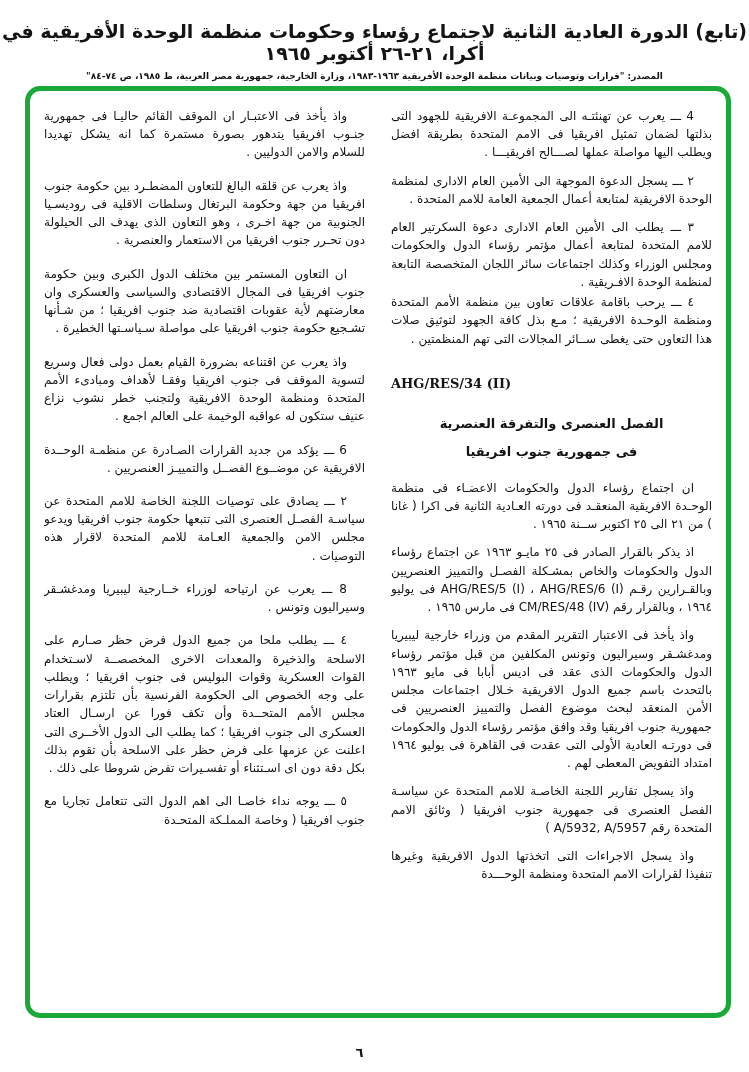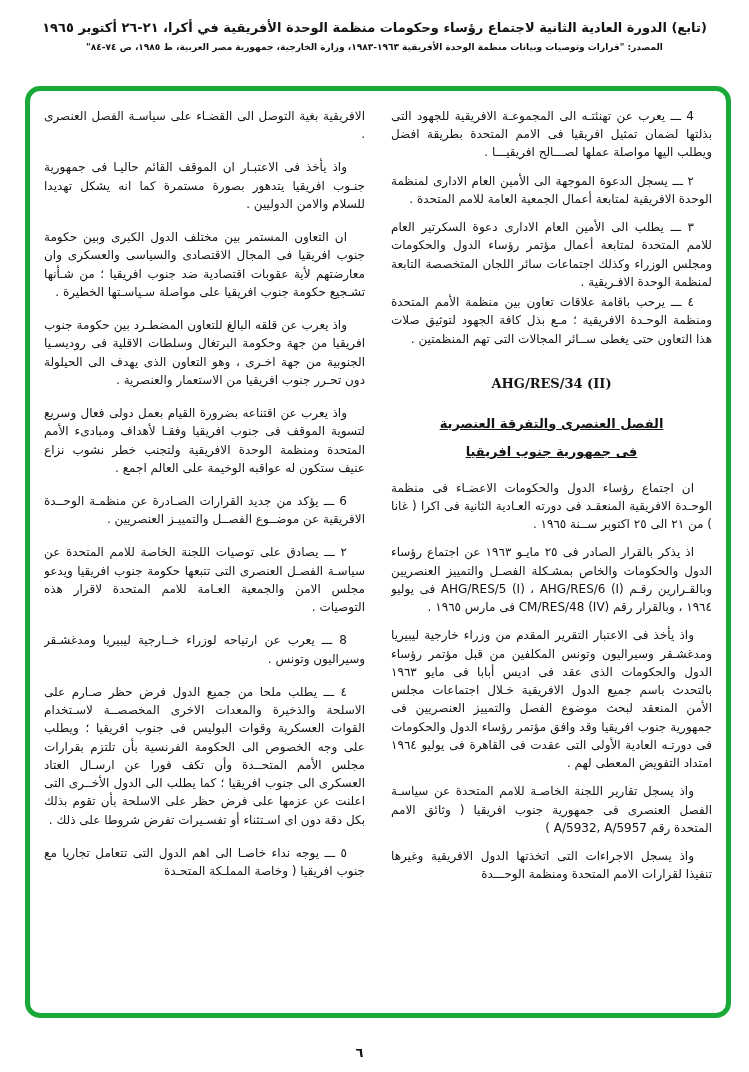--- a/index.html
+++ b/index.html
@@ -1,44 +1,43 @@
 <!DOCTYPE html>
 <html lang="ar" style="--green: #1aa939;"><head>
 <meta charset="utf-8">
 <style>
   html,body{margin:0;padding:0;background:#ffffff;}
   .page{
     position:relative;width:749px;height:1072px;background:#ffffff;
     font-family:"DejaVu Sans",sans-serif;color:#141414;overflow:hidden;
   }
   .header{ text-align:center;padding-top:20px;direction:rtl; }
-  .header-title{ font-weight:bold;font-size:13px;letter-spacing:0; }
+  .header-title{ font-weight:bold;font-size:19px;letter-spacing:0; }
   .header-source{ font-weight:bold;font-size:9px;margin-top:7px; }
   .frame{
     position:absolute;left:25px;top:86px;width:706px;height:932px;
     box-sizing:border-box;border:5px solid var(--green,#1aa939);
     border-radius:15px;padding:16px 14px 10px 14px;background:#fff;
   }
   .cols{ display:flex;direction:rtl;gap:26px;height:100%;overflow:hidden; }
   .col{
     flex:1;direction:rtl;text-align:justify;font-size:12px;
     line-height:1.52;overflow:hidden;
   }
   .para{ margin:0 0 10px 0;text-indent:18px; }
   .col-left .para{ margin-bottom:15px; }
   .para.cont{ text-indent:0; }
   .para.flush{ margin-bottom:2px; }
   .res-ref{
-    direction:ltr;text-align:center;font-family:"DejaVu Serif","Liberation Serif",serif;
+    direction:ltr;text-align:left;font-family:"DejaVu Serif","Liberation Serif",serif;
     font-weight:bold;font-size:13px;margin:26px 0 16px 0;
   }
   .sec-title{
     text-align:center;font-weight:bold;font-size:13px;line-height:2.2;
     margin:0 0 12px 0;
-    text-decoration:underline;
   }
   .page-number{
     position:absolute;left:0;right:30px;bottom:12px;text-align:center;
     font-size:13px;font-weight:bold;
   }
 </style>
 </head>
 <body>
 
 <div class="page">
@@ -65,24 +64,23 @@
         </h3>
 
         <p class="para">ان اجتماع رؤساء الدول والحكومات الاعضـاء فى منظمة الوحـدة الافريقية المنعقـد فى دورته العـادية الثانية فى اكرا ( غانا ) من ٢١ الى ٢٥ اكتوبر ســنة ١٩٦٥ .</p>
         <p class="para">اذ يذكر بالقرار الصادر فى ٢٥ مايـو ١٩٦٣ عن اجتماع رؤساء الدول والحكومات والخاص بمشـكلة الفصـل والتمييز العنصريين وبالقـرارين رقـم AHG/RES/5 (I) ، AHG/RES/6 (I) فى يوليو ١٩٦٤ ، وبالقرار رقم CM/RES/48 (IV) فى مارس ١٩٦٥ .</p>
         <p class="para">واذ يأخذ فى الاعتبار التقرير المقدم من وزراء خارجية ليبيريا ومدغشـقر وسيراليون وتونس المكلفين من قبل مؤتمر رؤساء الدول والحكومات الذى عقد فى اديس أبابا فى مايو ١٩٦٣ بالتحدث باسم جميع الدول الافريقية خـلال اجتماعات مجلس الأمن المنعقد لبحث موضوع الفصل والتمييز العنصريين فى جمهورية جنوب افريقيا وقد وافق مؤتمر رؤساء الدول والحكومات فى دورتـه العادية الأولى التى عقدت فى القاهرة فى يوليو ١٩٦٤ امتداد التفويض المعطى لهم .</p>
         <p class="para">واذ يسجل تقارير اللجنة الخاصـة للامم المتحدة عن سياسـة الفصل العنصرى فى جمهورية جنوب افريقيا ( وثائق الامم المتحدة رقم A/5932, A/5957 )</p>
         <p class="para">واذ يسجل الاجراءات التى اتخذتها الدول الافريقية وغيرها تنفيذا لقرارات الامم المتحدة ومنظمة الوحـــدة</p>
       </section>
 
       <section class="col col-left">
-        <p class="para cont">الافريقية بغية التوصل الى القضـاء على سياسـة الفصل العنصرى .</p>
         <p class="para">واذ يأخذ فى الاعتبـار ان الموقف القائم حاليـا فى جمهورية جنـوب افريقيا يتدهور بصورة مستمرة كما انه يشكل تهديدا للسلام والامن الدوليين .</p>
+        <p class="para">واذ يعرب عن قلقه البالغ للتعاون المضطـرد بين حكومة جنوب افريقيا من جهة وحكومة البرتغال وسلطات الاقلية فى روديسـيا الجنوبية من جهة اخـرى ، وهو التعاون الذى يهدف الى الحيلولة دون تحـرر جنوب افريقيا من الاستعمار والعنصرية .</p>
         <p class="para">ان التعاون المستمر بين مختلف الدول الكبرى وبين حكومة جنوب افريقيا فى المجال الاقتصادى والسياسى والعسكرى وان معارضتهم لأية عقوبات اقتصادية ضد جنوب افريقيا ؛ من شـأنها تشـجيع حكومة جنوب افريقيا على مواصلة سـياسـتها الخطيرة .</p>
-        <p class="para">واذ يعرب عن قلقه البالغ للتعاون المضطـرد بين حكومة جنوب افريقيا من جهة وحكومة البرتغال وسلطات الاقلية فى روديسـيا الجنوبية من جهة اخـرى ، وهو التعاون الذى يهدف الى الحيلولة دون تحـرر جنوب افريقيا من الاستعمار والعنصرية .</p>
         <p class="para">واذ يعرب عن اقتناعه بضرورة القيام بعمل دولى فعال وسريع لتسوية الموقف فى جنوب افريقيا وفقـا لأهداف ومبادىء الأمم المتحدة ومنظمة الوحدة الافريقية ولتجنب خطر نشوب نزاع عنيف ستكون له عواقبه الوخيمة على العالم اجمع .</p>
         <p class="para">6 ـــ يؤكد من جديد القرارات الصـادرة عن منظمـة الوحــدة الافريقية عن موضــوع الفصــل والتمييـز العنصريين .</p>
         <p class="para">٢ ـــ يصادق على توصيات اللجنة الخاصة للامم المتحدة عن سياسـة الفصـل العنصرى التى تتبعها حكومة جنوب افريقيا ويدعو مجلس الامن والجمعية العـامة للامم المتحدة لاقرار هذه التوصيات .</p>
         <p class="para">8 ـــ يعرب عن ارتياحه لوزراء خــارجية ليبيريا ومدغشـقر وسيراليون وتونس .</p>
         <p class="para">٤ ـــ يطلب ملحا من جميع الدول فرض حظر صـارم على الاسلحة والذخيرة والمعدات الاخرى المخصصــة لاسـتخدام القوات العسكرية وقوات البوليس فى جنوب افريقيا ؛ ويطلب على وجه الخصوص الى الحكومة الفرنسية بأن تلتزم بقرارات مجلس الأمم المتحــدة وأن تكف فورا عن ارسـال العتاد العسكرى الى جنوب افريقيا ؛ كما يطلب الى الدول الأخــرى التى اعلنت عن عزمها على فرض حظر على الاسلحة بأن تقوم بذلك بكل دقة دون اى اسـتثناء أو تفسـيرات تفرض شروطا على ذلك .</p>
         <p class="para">٥ ـــ يوجه نداء خاصـا الى اهم الدول التى تتعامل تجاريا مع جنوب افريقيا ( وخاصة المملـكة المتحـدة</p>
       </section>
 
     </div>
   </div>

